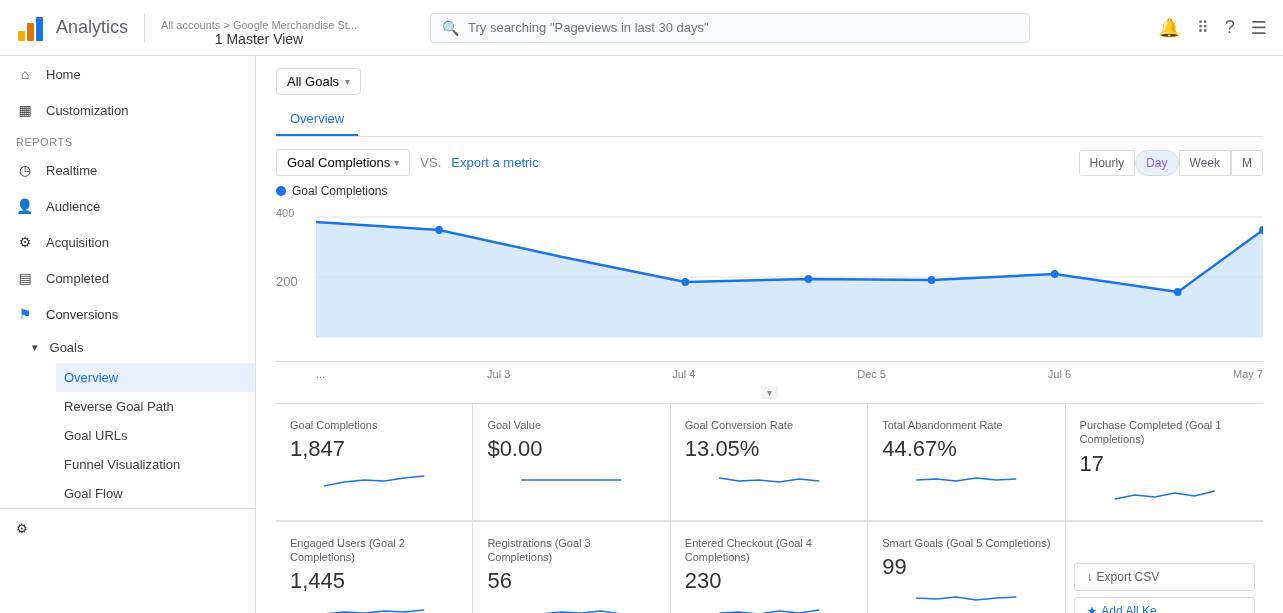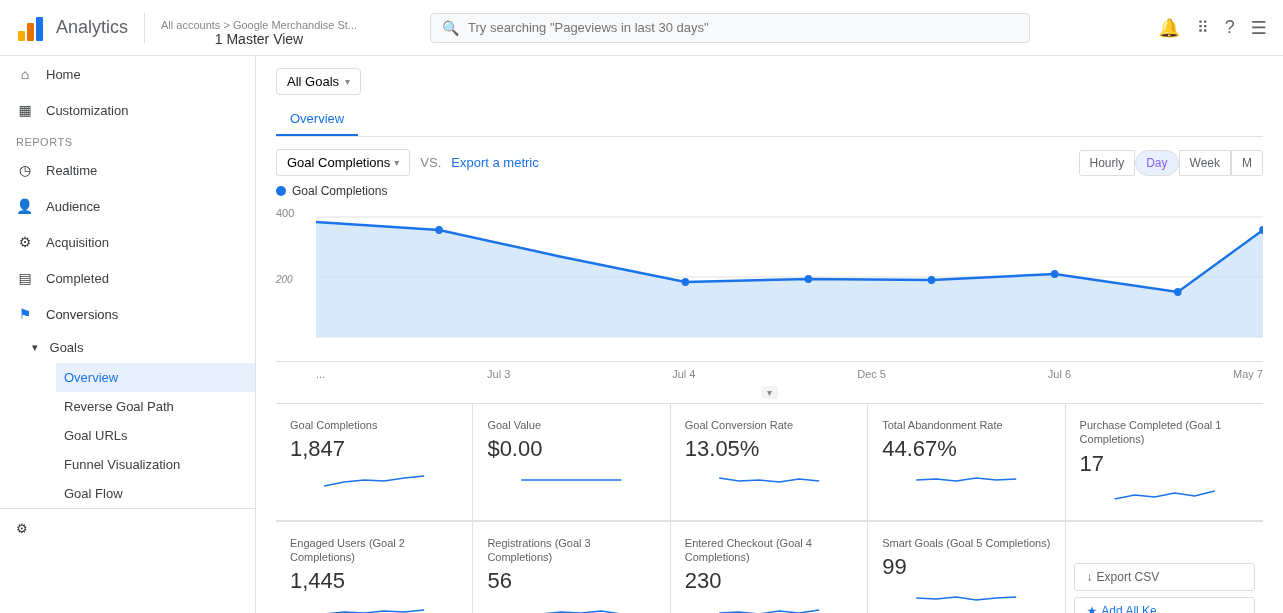--- a/index.html
+++ b/index.html
@@ -222,21 +222,21 @@
         </div>
       </div>
 
       <div style="position:relative;">
         <div class="chart-legend">
           <span class="legend-dot"></span>
           <span>Goal Completions</span>
         </div>
         <div class="chart-area" style="position:relative;padding-left:40px;">
           <span class="chart-y-label chart-y-400" style="position:absolute;left:0;top:5px;font-size:11px;color:#888;">400</span>
-          <span class="chart-y-label chart-y-200" style="position:absolute;left:0;top:72px;font-size:10px;color:#888;font-style:italic;">200</span>
+          <span class="chart-y-label chart-y-200" style="position:absolute;left:0;top:72px;font-size:13px;color:#888;">200</span>
           <svg class="chart-svg" viewBox="0 0 1000 140" preserveAspectRatio="none">
 
             <line x1="0" y1="15" x2="1000" y2="15" stroke="#e0e0e0" stroke-width="1"></line>
             <line x1="0" y1="75" x2="1000" y2="75" stroke="#e0e0e0" stroke-width="1"></line>
             <line x1="0" y1="135" x2="1000" y2="135" stroke="#e0e0e0" stroke-width="1"></line>
 
             <polygon points="0,20 130,28 260,55 390,80 520,77 650,78 780,72 910,90 1000,28 1000,135 0,135" fill="#c8e0f8" opacity="0.7"></polygon>
 
             <polyline points="0,20 130,28 260,55 390,80 520,77 650,78 780,72 910,90 1000,28" fill="none" stroke="#1a73e8" stroke-width="2.5"></polyline>
 

